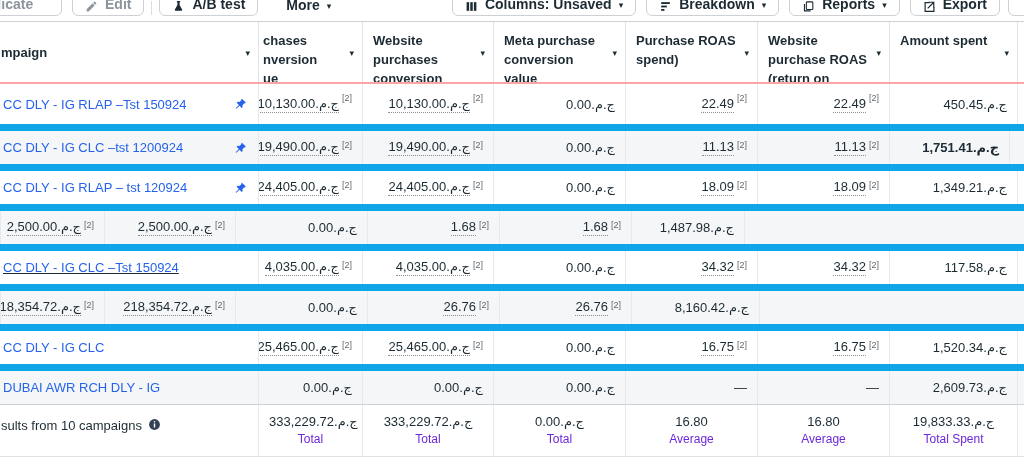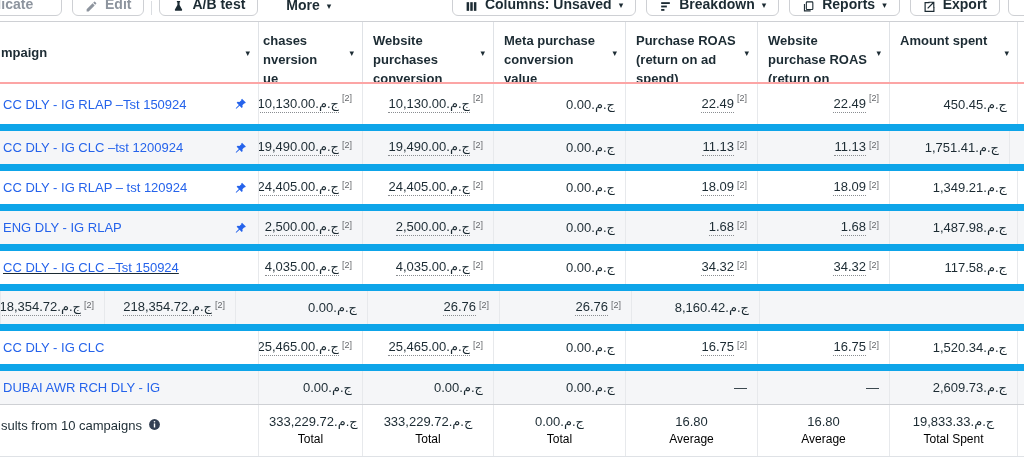--- a/index.html
+++ b/index.html
@@ -55,21 +55,21 @@
   }
   .mcell.last { border-right:1px solid #e7e9ec; }
   .val.u { border-bottom:1px dotted #8a8d91; padding-bottom:1px; }
   .fn { font-size:9px; color:#65676b; margin-left:3px; align-self:flex-start; margin-top:9px; }
   .cur { unicode-bidi:isolate; }
   
   .tfoot { display:flex; height:53px; border-top:1px solid #ced0d4; border-bottom:1px solid #dfe2e6; background:#fff; }
   .fcell { border-left:1px solid #e7e9ec; padding:9px 10px 0 10px; text-align:center; overflow:hidden; white-space:nowrap; }
   .fcell.last { border-right:1px solid #e7e9ec; }
   .fcell .fv { font-size:13px; color:#1c2b33; }
-  .fcell .fs { font-size:12px; color:#000000; margin-top:3px; }
+  .fcell .fs { font-size:12px; color:#6d28d9; margin-top:3px; }
   .flabel { display:flex; align-items:flex-start; padding:13px 0 0 1px; font-size:13px; border-left:none; text-align:left; }
   .info-i { margin-left:6px; position:relative; top:0px; cursor:pointer; }
   svg { display:block; }
 </style>
 </head>
 <body>
 
 <div class="toolbar">
   <div class="tb-left">
     <div class="btn disabled dup">
@@ -179,21 +179,20 @@
       <div>
         <div>Meta purchase</div>
         <div>conversion</div>
         <div>value</div>
       </div>
       <span class="caret">▾</span>
     </div>
     <div class="hcell" style="width: 132px;">
       <div>
         <div>Purchase ROAS</div>
-        <div>(return on ad</div>
         <div>spend)</div>
       </div>
       <span class="caret">▾</span>
     </div>
     <div class="hcell" style="width: 132px;">
       <div>
         <div>Website</div>
         <div>purchase ROAS</div>
         <div>(return on</div>
       </div>
@@ -256,21 +255,21 @@
         <span class="val">0.00<span class="cur" dir="rtl">ج.م.</span></span>
       </div>
       <div class="mcell" style="width: 132px;">
         <span class="val u">11.13</span>
         <span class="fn">[2]</span>
       </div>
       <div class="mcell" style="width: 132px;">
         <span class="val u">11.13</span>
         <span class="fn">[2]</span>
       </div>
-      <div class="mcell last" style="width: 121px;">
+      <div class="mcell last" style="width: 121px; font-weight: bold;">
         <span class="val">1,751.41<span class="cur" dir="rtl">ج.م.</span></span>
       </div>
     </div>
     <div class="trow">
       <div class="ccell" style="width: 258px;">
         <span class="cname">CC DLY - IG RLAP – tst 120924</span>
         <svg width="13" height="13" viewBox="0 0 24 24" fill="#2563eb" class="pin">
     <path d="M15.6 2.2l6.2 6.2-1.6 1.6-1.1-.2-3.6 3.6.5 3.4-1.7 1.7-4.1-4.1L4.3 20l-1.2-1.2 5.9-5.9-4.1-4.1 1.7-1.7 3.4.5 3.6-3.6-.2-1.1 1.6-1.6z"></path>
   </svg>
       </div>
@@ -291,46 +290,40 @@
       </div>
       <div class="mcell" style="width: 132px;">
         <span class="val u">18.09</span>
         <span class="fn">[2]</span>
       </div>
       <div class="mcell last" style="width: 129px;">
         <span class="val">1,349.21<span class="cur" dir="rtl">ج.م.</span></span>
       </div>
     </div>
     <div class="trow alt">
-      <div class="ccell" style="width: 258px;">
-        <span class="cname">ENG DLY - IG RLAP</span>
-        <svg width="13" height="13" viewBox="0 0 24 24" fill="#2563eb" class="pin">
-    <path d="M15.6 2.2l6.2 6.2-1.6 1.6-1.1-.2-3.6 3.6.5 3.4-1.7 1.7-4.1-4.1L4.3 20l-1.2-1.2 5.9-5.9-4.1-4.1 1.7-1.7 3.4.5 3.6-3.6-.2-1.1 1.6-1.6z"></path>
-  </svg>
-      </div>
       <div class="mcell" style="width: 104px;">
         <span class="val u">2,500.00<span class="cur" dir="rtl">ج.م.</span></span>
         <span class="fn">[2]</span>
       </div>
       <div class="mcell" style="width: 131px;">
         <span class="val u">2,500.00<span class="cur" dir="rtl">ج.م.</span></span>
         <span class="fn">[2]</span>
       </div>
       <div class="mcell" style="width: 132px;">
         <span class="val">0.00<span class="cur" dir="rtl">ج.م.</span></span>
       </div>
       <div class="mcell" style="width: 132px;">
         <span class="val u">1.68</span>
         <span class="fn">[2]</span>
       </div>
       <div class="mcell" style="width: 132px;">
         <span class="val u">1.68</span>
         <span class="fn">[2]</span>
       </div>
-      <div class="mcell last" style="width: 129px;">
+      <div class="mcell last" style="width: 114px;">
         <span class="val">1,487.98<span class="cur" dir="rtl">ج.م.</span></span>
       </div>
     </div>
     <div class="trow">
       <div class="ccell" style="width: 258px; text-decoration: underline;">
         <span class="cname">CC DLY - IG CLC –Tst 150924</span>
       </div>
       <div class="mcell" style="width: 104px;">
         <span class="val u">4,035.00<span class="cur" dir="rtl">ج.م.</span></span>
         <span class="fn">[2]</span>

